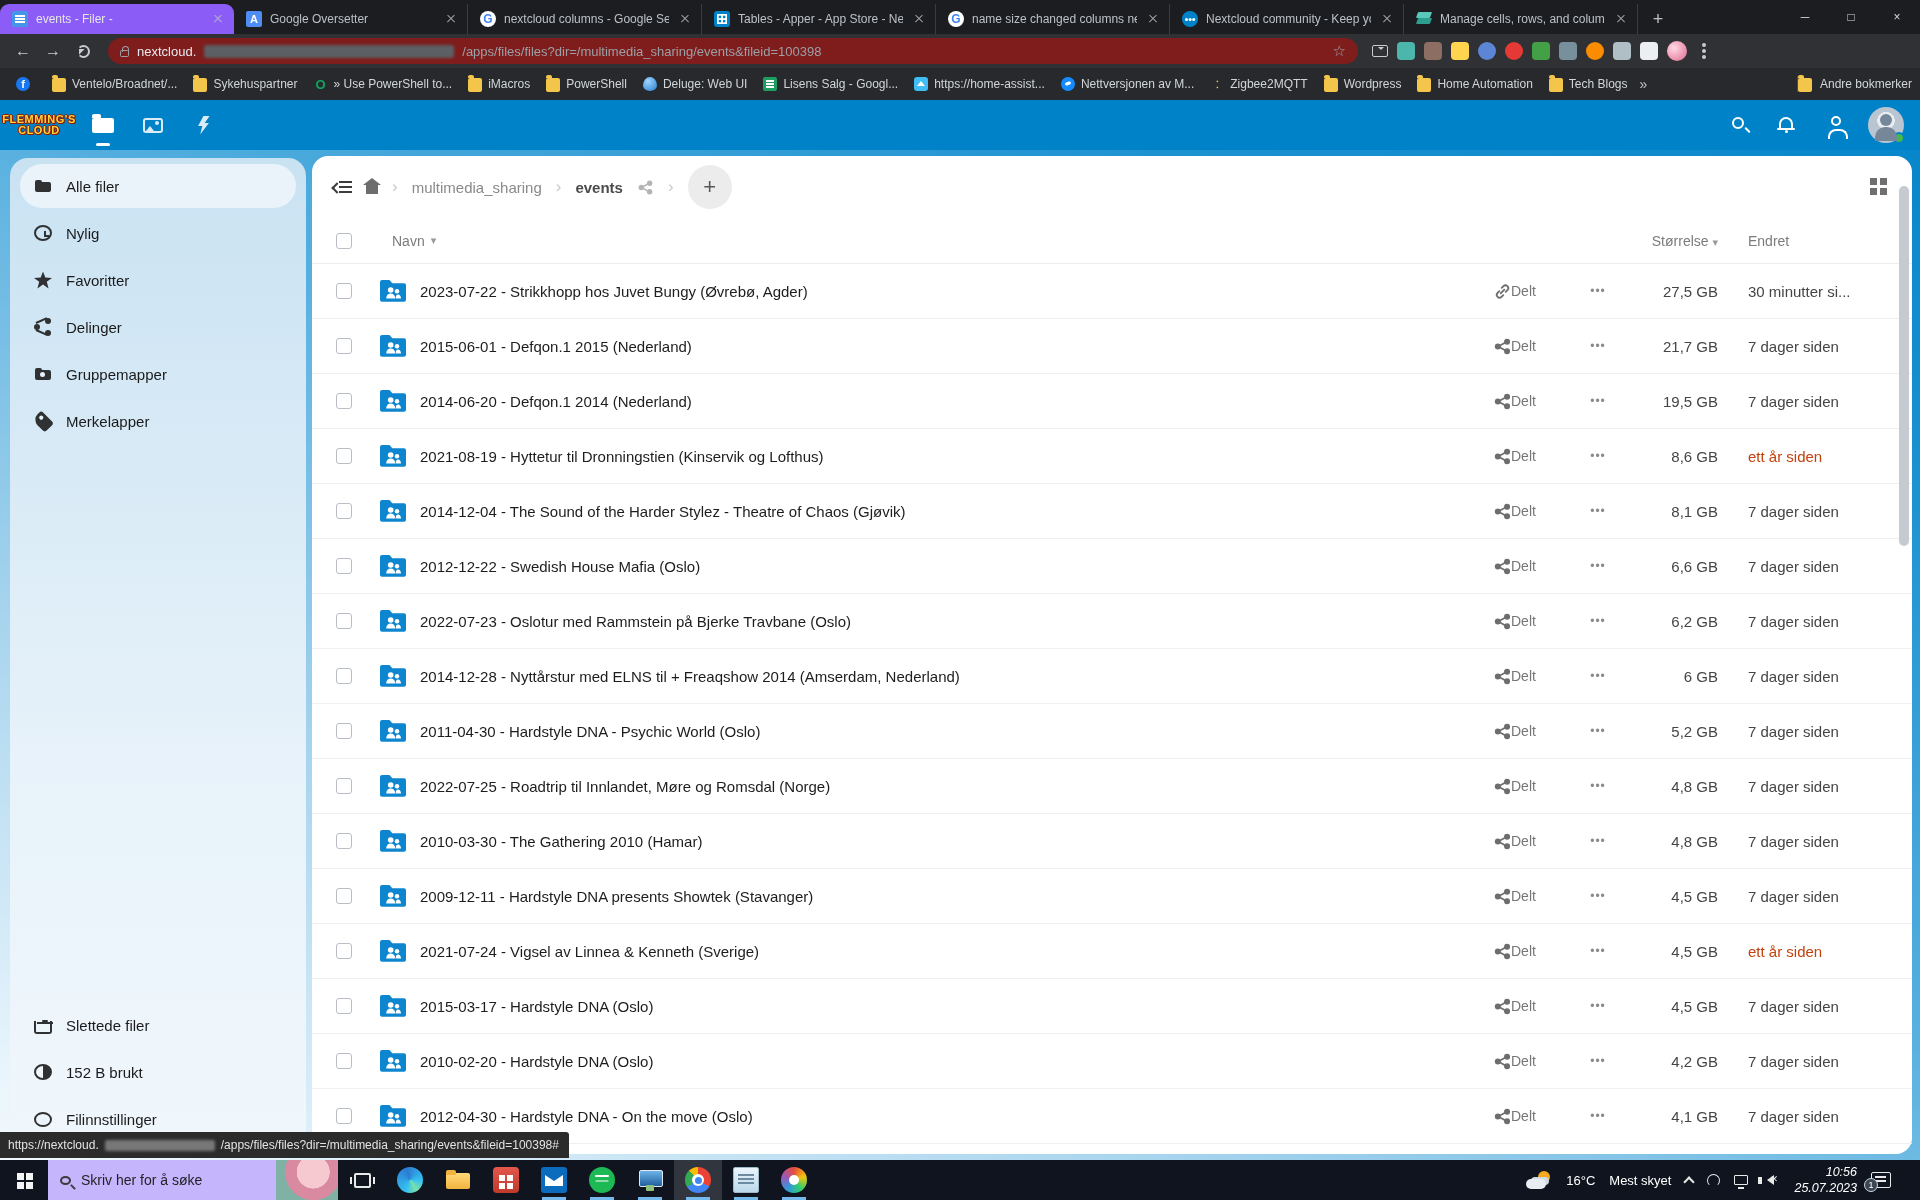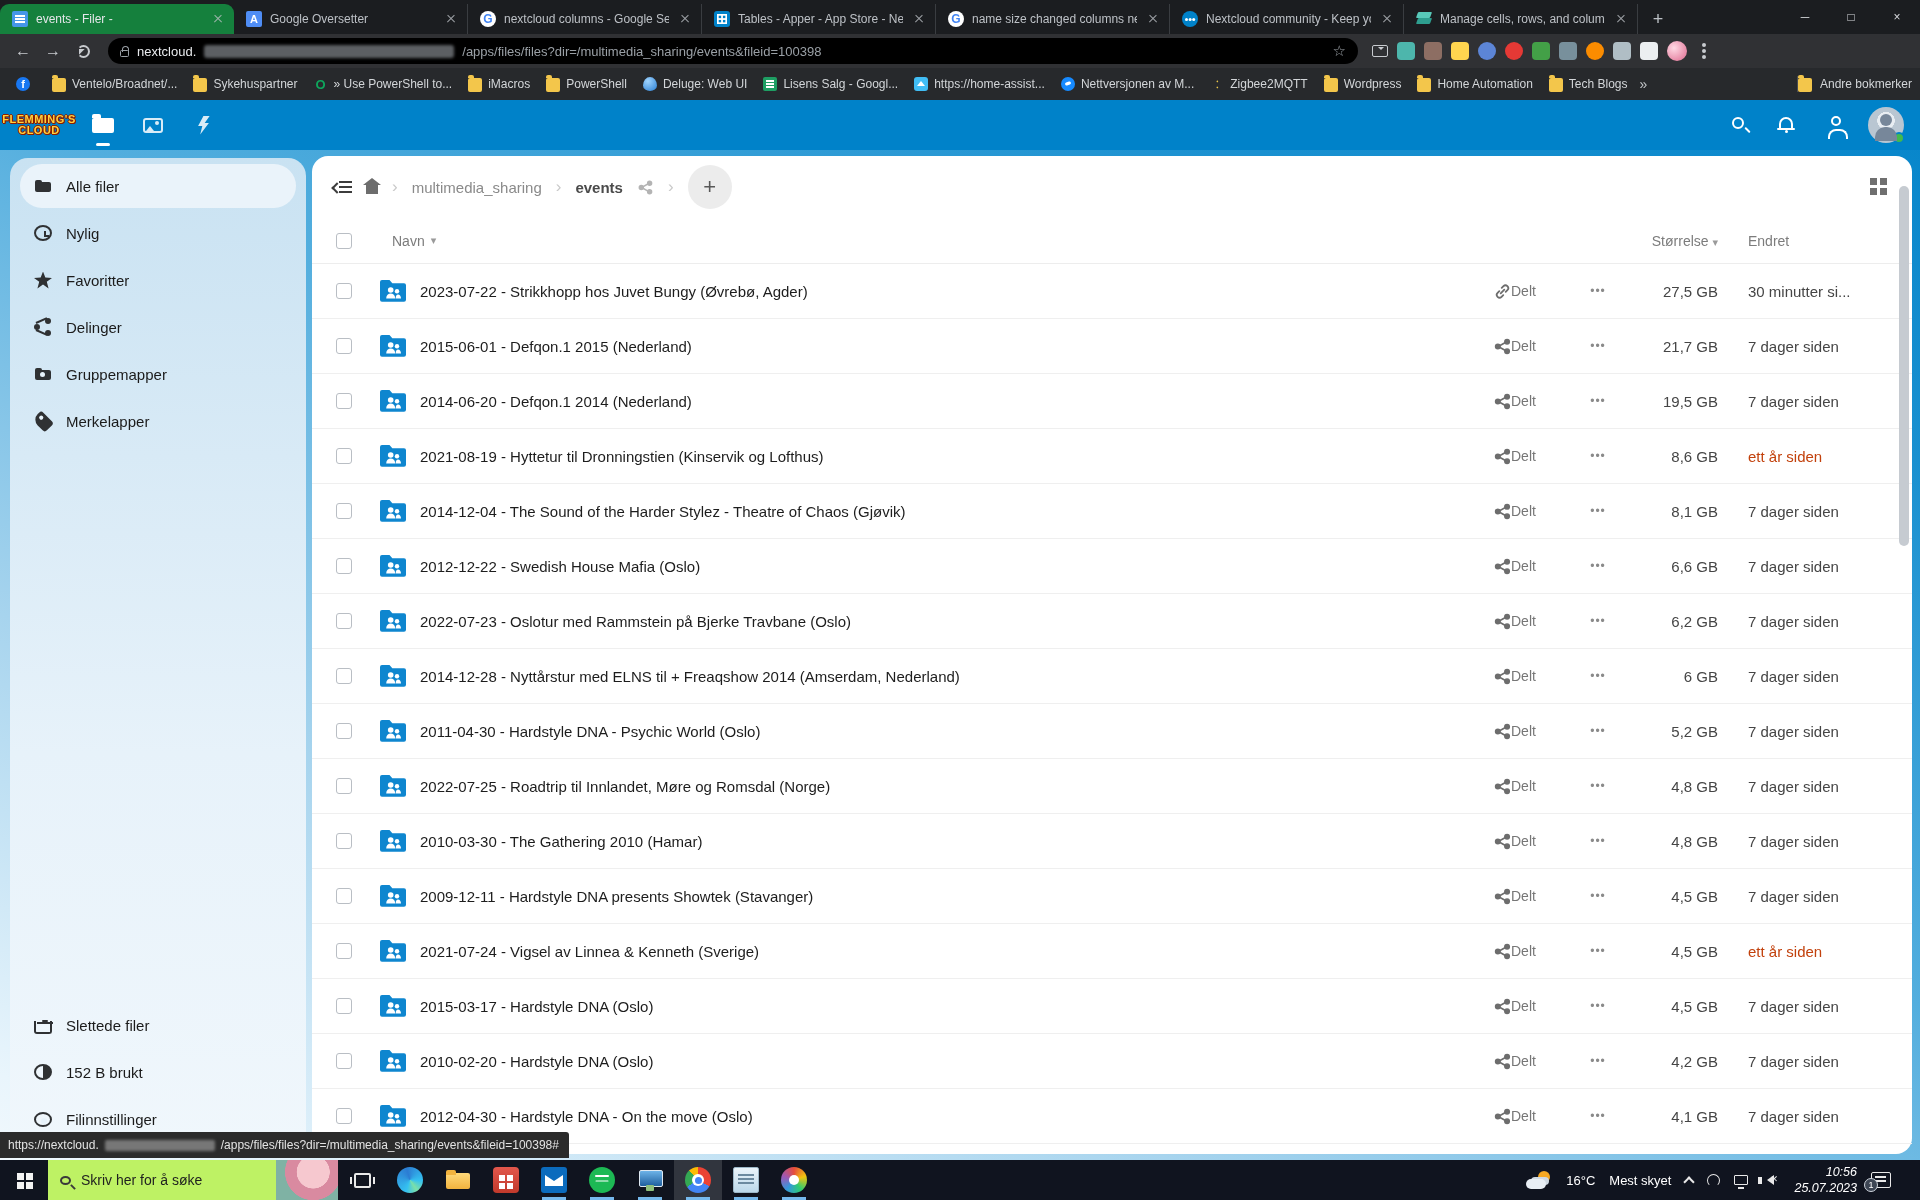--- a/index.html
+++ b/index.html
@@ -4,21 +4,21 @@
 <style>
   html,body{margin:0;padding:0;background:#000;}
   *{box-sizing:border-box;font-family:"Liberation Sans",sans-serif;}
   #stage{position:relative;width:1920px;height:1200px;overflow:hidden;
     background:linear-gradient(205deg,#0082c9 0%,#1990d0 22%,#53aede 48%,#a7d4ee 72%,#e9f5fc 94%,#f4fafd 100%);}
 
   
   #tabstrip{position:absolute;left:0;top:0;width:1920px;height:34px;background:#1b1d20;display:flex;align-items:flex-end;}
   .tab{position:relative;width:234px;height:30px;display:flex;align-items:center;gap:8px;padding:0 8px 0 12px;
     color:#bdc1c6;font-size:12px;border-right:1px solid #3a3d41;}
-  .tab.active{background:#15803d;border-radius:9px 9px 0 0;color:#e4e6e9;border-right:none;}
+  .tab.active{background:#8b5cf6;border-radius:9px 9px 0 0;color:#e4e6e9;border-right:none;}
   .ttitle{white-space:nowrap;overflow:hidden;flex:0 1 auto;}
   .tclose{margin-left:auto;width:16px;height:16px;flex:0 0 16px;position:relative;opacity:.8;}
   .tclose::before,.tclose::after{content:"";position:absolute;left:3px;top:7.4px;width:10px;height:1.4px;background:#bdc1c6;}
   .tclose::before{transform:rotate(45deg);} .tclose::after{transform:rotate(-45deg);}
   .tfav{width:16px;height:16px;flex:0 0 16px;position:relative;display:flex;align-items:center;justify-content:center;}
   .fvglyph{font-size:11px;font-weight:bold;line-height:1;}
   .fv-file{background:#4596e8;border-radius:2px;}
   .fv-file::after{content:"";position:absolute;left:3px;top:4px;width:10px;height:1.6px;background:#fff;box-shadow:0 3px 0 #fff,0 6px 0 #fff;}
   .fv-translate{background:#4f8df5;border-radius:2px;color:#fff;}
   .fv-google{background:#fff;border-radius:50%;} .fv-google .fvglyph{color:#4285f4;font-size:12px;}
@@ -31,21 +31,21 @@
   .fv-sheets::before,.fv-sheets::after{content:"";position:absolute;left:1px;width:14px;height:6px;border-radius:1px;transform:skewX(-20deg);}
   .fv-sheets::before{top:1px;background:#58c9b9;} .fv-sheets::after{top:7px;background:#2e9e8f;}
   #newtab{width:28px;height:28px;margin:0 0 1px 6px;color:#bdc1c6;font-size:18px;display:flex;align-items:center;justify-content:center;border-radius:50%;}
   #wincontrols{margin-left:auto;display:flex;height:34px;}
   .wc{width:46px;height:34px;display:flex;align-items:center;justify-content:center;color:#d7d9dc;font-size:12px;}
 
   #toolbar{position:absolute;left:0;top:34px;width:1920px;height:34px;background:#303134;display:flex;align-items:center;padding:0 10px;gap:4px;}
   .navbtn{width:26px;height:26px;display:flex;align-items:center;justify-content:center;color:#c8cbcf;font-size:16px;border-radius:50%;}
   .reloadicon{width:13px;height:13px;border:2px solid #c8cbcf;border-radius:50%;border-left-color:transparent;position:relative;}
   .reloadicon::after{content:"";position:absolute;left:-4px;top:-2px;border:4px solid transparent;border-right-color:#c8cbcf;transform:rotate(45deg);}
-  #omnibox{flex:0 0 1250px;height:26px;margin-left:8px;background:#000000;border-radius:14px;display:flex;align-items:center;padding:0 12px;gap:8px;color:#c7cacd;font-size:13px;}
+  #omnibox{flex:0 0 1250px;height:26px;margin-left:8px;background:#7f1d1d;border-radius:14px;display:flex;align-items:center;padding:0 12px;gap:8px;color:#c7cacd;font-size:13px;}
   .lockicon{width:9px;height:7px;border:1.5px solid #9aa0a6;border-radius:1.5px;position:relative;margin-top:4px;}
   .lockicon::before{content:"";position:absolute;left:1px;top:-5px;width:5px;height:5px;border:1.5px solid #9aa0a6;border-bottom:none;border-radius:4px 4px 0 0;}
   .urlblur{width:250px;height:13px;border-radius:3px;background:#5c5f63;filter:blur(1.8px);}
   .urlpath{color:#9aa0a6;white-space:nowrap;overflow:hidden;flex:1;}
   .omni-right{margin-left:auto;display:flex;align-items:center;gap:10px;}
   .staricon{color:#9aa0a6;font-size:15px;}
   #toolbar-right{display:flex;align-items:center;gap:9px;margin-left:10px;}
   .ext{width:18px;height:18px;border-radius:4px;}
   .ext.round{border-radius:50%;}
   .installicon{width:16px;height:12px;border:1.6px solid #c8cbcf;border-radius:2px;position:relative;}
@@ -164,21 +164,21 @@
 
   
   #statustip{position:absolute;left:0;top:1132px;height:26px;background:#2b2b2b;display:flex;align-items:center;gap:6px;
     padding:0 10px 0 8px;color:#e3e3e3;font-size:12px;border-top-right-radius:3px;z-index:30;white-space:nowrap;}
   .tipblur{width:110px;height:11px;background:#777;border-radius:2px;filter:blur(1.5px);}
 
   
   #taskbar{position:absolute;left:0;top:1160px;width:1920px;height:40px;background:#10141f;display:flex;align-items:stretch;z-index:40;color:#fff;}
   .tbbtn{width:48px;display:flex;align-items:center;justify-content:center;}
   .winlogo{width:7px;height:7px;background:#f3f3f3;box-shadow:9px 0 0 #f3f3f3,0 9px 0 #f3f3f3,9px 9px 0 #f3f3f3;margin:-8px 0 0 -8px;}
-  #tb-search{width:290px;background:#bef264;display:flex;align-items:center;gap:10px;padding:0 0 0 12px;color:#1f1f1f;font-size:14px;position:relative;overflow:hidden;}
+  #tb-search{width:290px;background:#c4b5fd;display:flex;align-items:center;gap:10px;padding:0 0 0 12px;color:#1f1f1f;font-size:14px;position:relative;overflow:hidden;}
   .maglass{width:9px;height:9px;border:2px solid #3a3a3a;border-radius:50%;position:relative;flex:0 0 11px;}
   .maglass::after{content:"";position:absolute;left:8px;top:8px;width:6px;height:2px;background:#3a3a3a;transform:rotate(45deg);}
   #tb-search .searchimg{position:absolute;right:0;top:0;width:62px;height:40px;
     background:radial-gradient(circle at 60% 30%,#f6c8cf 0 35%,#d98aa0 36% 60%,#7fb2a4 61% 100%);}
   .taskview{width:17px;height:15px;border:2px solid #e9e9e9;border-radius:2px;position:relative;}
   .taskview::before{content:"";position:absolute;left:-6px;top:2px;width:2px;height:7px;background:#e9e9e9;}
   .taskview::after{content:"";position:absolute;right:-6px;top:2px;width:2px;height:7px;background:#e9e9e9;}
   .tb-app{width:48px;display:flex;align-items:center;justify-content:center;position:relative;}
   .tb-app.active{background:rgba(255,255,255,.14);}
   .tb-app.active::after,.tb-app.open::after{content:"";position:absolute;bottom:0;left:12px;right:12px;height:3px;background:#76b9ed;}

